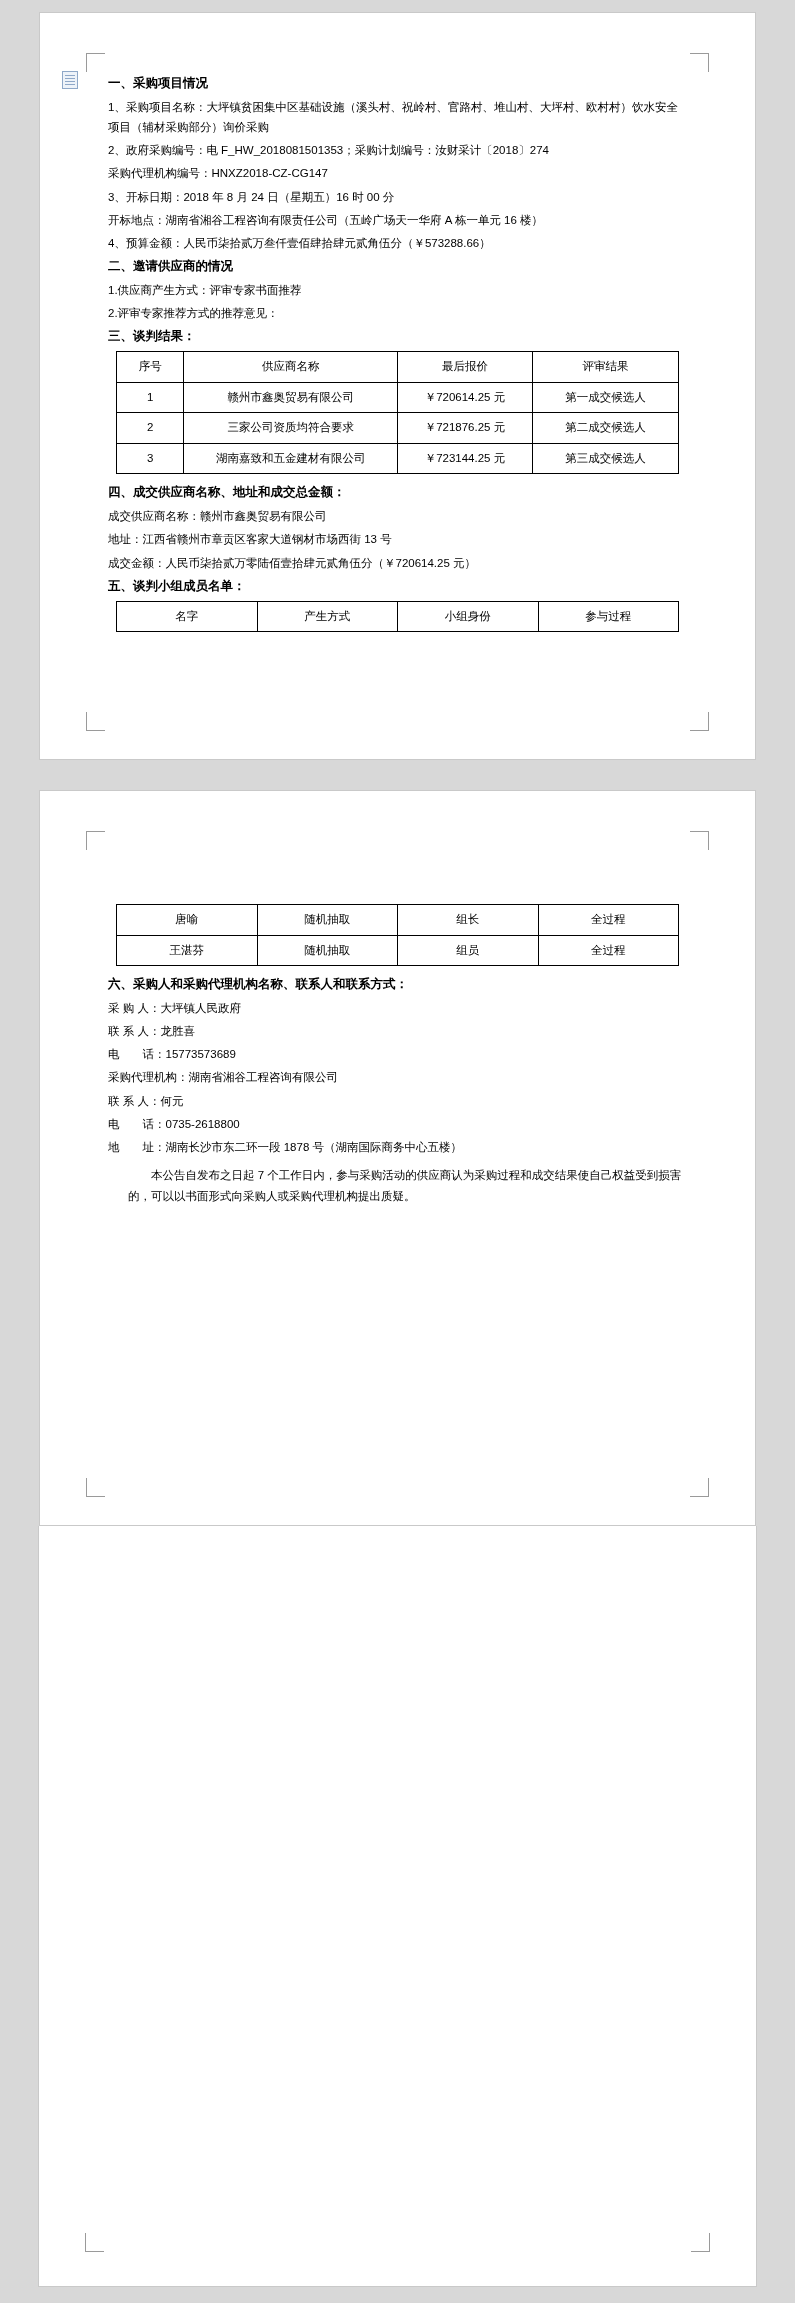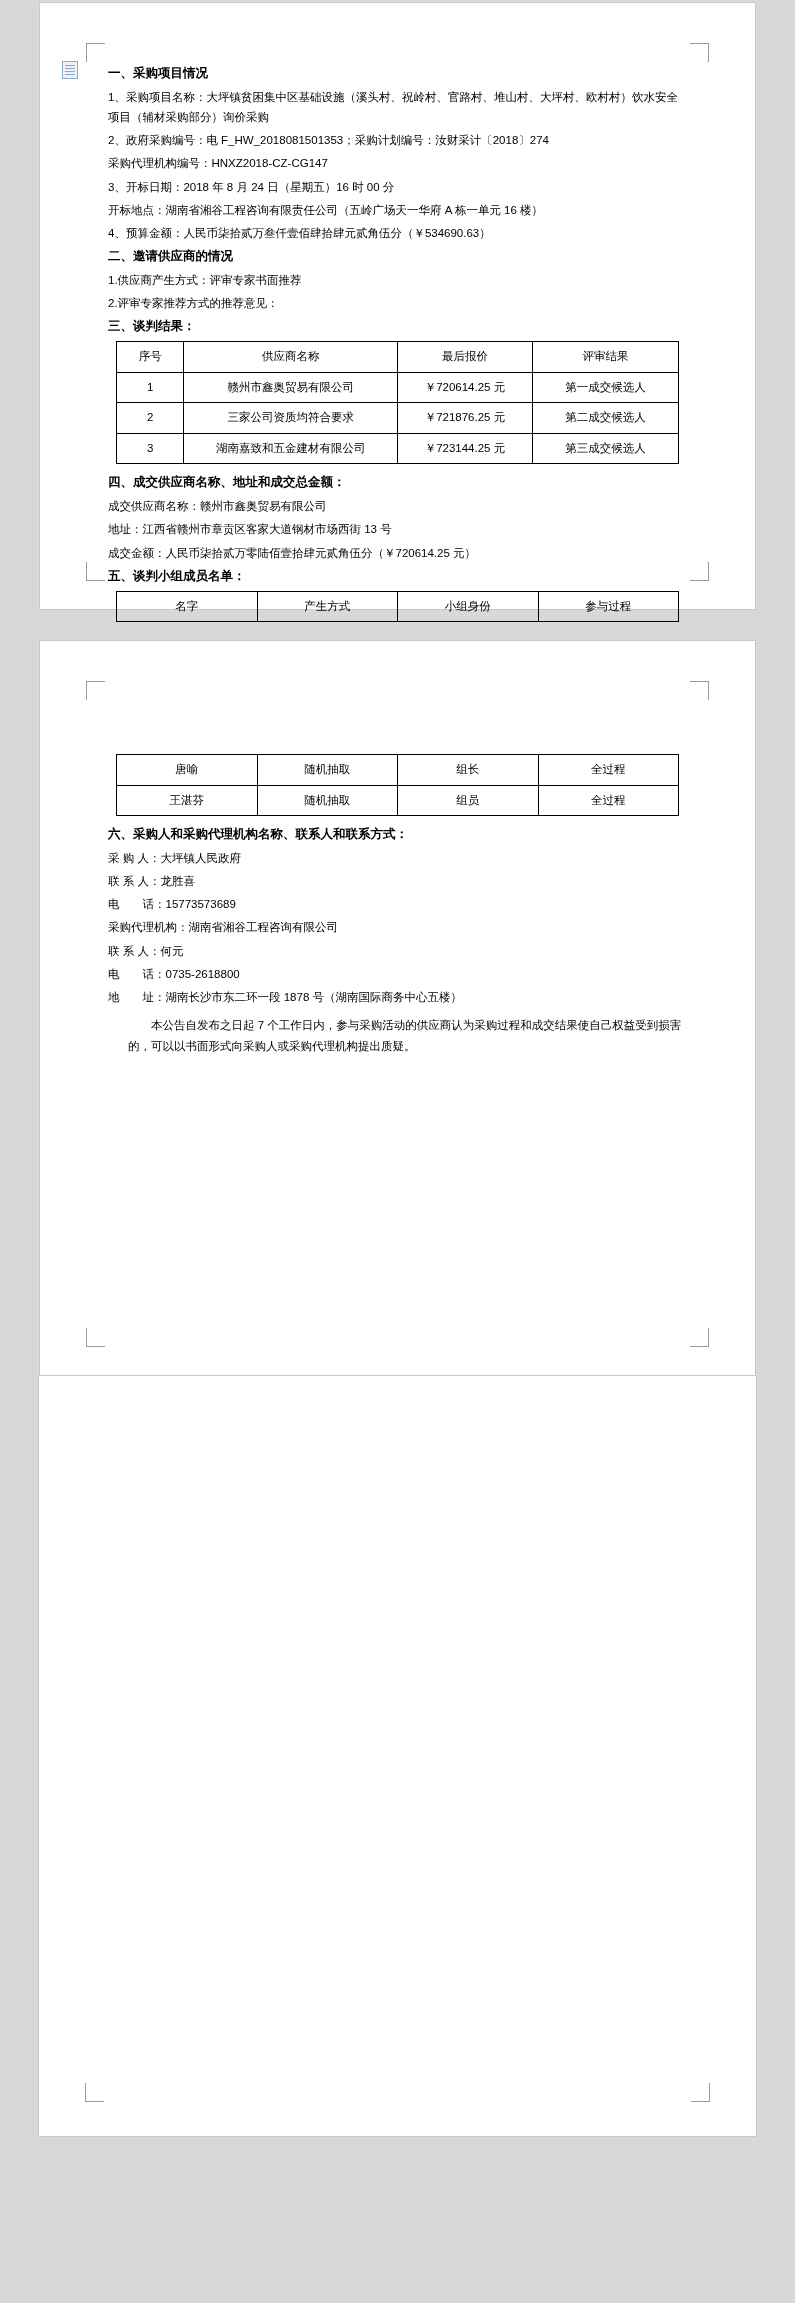--- a/index.html
+++ b/index.html
@@ -16,21 +16,21 @@
     box-sizing: border-box;
   }
   .page {
     position: relative;
     background: #ffffff;
     width: 717px;
     margin: 0 auto;
     box-sizing: border-box;
     border: 1px solid #c9c9c9;
   }
-  .page-1 { height: 608px; margin-top: 2px; }
+  .page-1 { height: 748px; margin-top: 12px; }
   .page-gap { height: 30px; background: #d8d8d8; }
   .page-2 { height: 736px; }
   .page-filler { height: 760px; background: #ffffff; width:717px; margin: 0 auto; border:1px solid #c9c9c9; border-top:none;}
   .content {
     position: absolute;
     left: 0; top: 0; right: 0; bottom: 0;
     padding: 60px 68px 40px 68px;
     box-sizing: border-box;
     font-size: 11.5px;
     color: #000;
@@ -118,21 +118,21 @@
 
     <div class="content">
 
       <h2 class="sec">一、采购项目情况</h2>
 
       <div class="line ind1">1、采购项目名称：大坪镇贫困集中区基础设施（溪头村、祝岭村、官路村、堆山村、大坪村、欧村村）饮水安全项目（辅材采购部分）询价采购</div>
       <div class="line ind1">2、政府采购编号：电 F_HW_2018081501353；采购计划编号：汝财采计〔2018〕274</div>
       <div class="line ind2">采购代理机构编号：HNXZ2018-CZ-CG147</div>
       <div class="line ind1">3、开标日期：2018 年 8 月 24 日（星期五）16 时 00 分</div>
       <div class="line ind2">开标地点：湖南省湘谷工程咨询有限责任公司（五岭广场天一华府 A 栋一单元 16 楼）</div>
-      <div class="line ind1">4、预算金额：人民币柒拾贰万叁仟壹佰肆拾肆元贰角伍分（￥534690.63）</div>
+      <div class="line ind1">4、预算金额：人民币柒拾贰万叁仟壹佰肆拾肆元贰角伍分（￥573288.66）</div>
 
       <h2 class="sec">二、邀请供应商的情况</h2>
       <div class="line ind2">1.供应商产生方式：评审专家书面推荐</div>
       <div class="line ind2">2.评审专家推荐方式的推荐意见：</div>
 
 
       <h2 class="sec">三、谈判结果：</h2>
 
       <div class="tbl-wrap">
         <table class="t">

